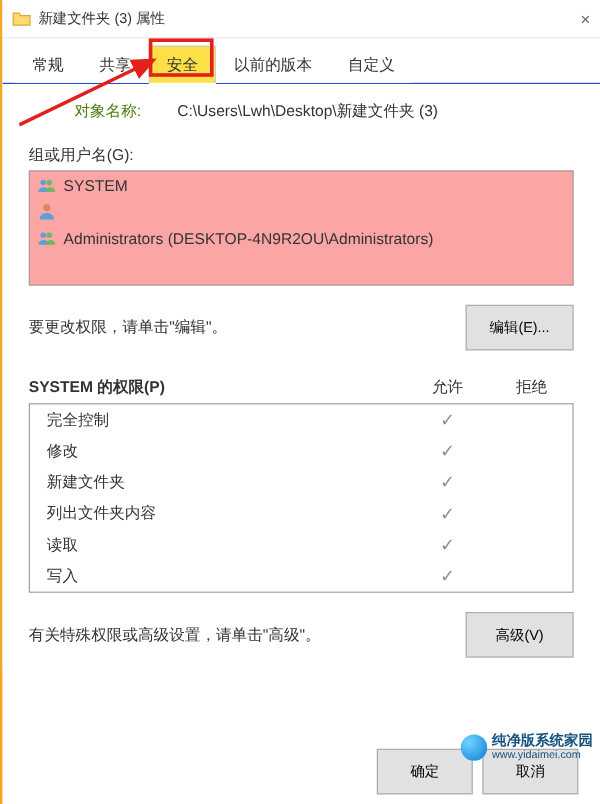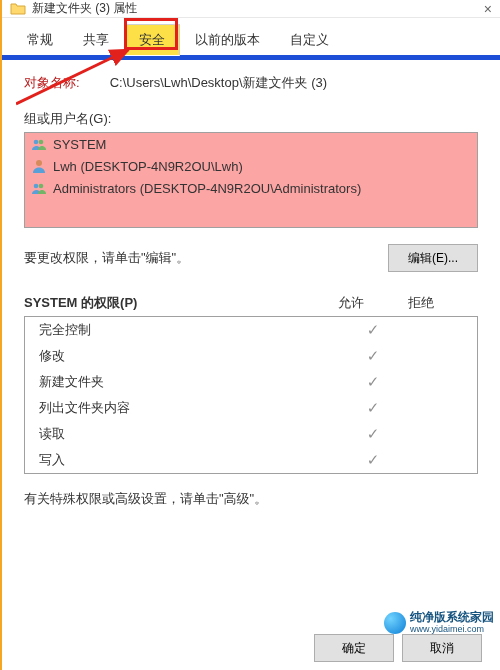--- a/index.html
+++ b/index.html
@@ -8,35 +8,35 @@
       font-size: 12px;
       background: #fff;
       width: 500px;
       height: 670px;
       overflow: hidden;
       position: relative;
       border-left: 2px solid #f5a623;
     }
     .window { background: #fff; }
     .titlebar {
-      height: 18px;
+      height: 32px;
       background: #fff;
       border-bottom: 1px solid #e8e8e8;
       display: flex;
       align-items: center;
       padding: 0 8px;
     }
     .titlebar .icon { width: 16px; height: 16px; margin-right: 6px; }
     .folder-svg { fill: #ffd86e; stroke: #d9a93a; }
     .titlebar .title { color: #333; font-size: 12px; flex: 1; }
     .titlebar .close-area { width: 40px; display:flex; justify-content:flex-end; color:#666; font-size:14px;}
     .tabs {
       display: flex;
       padding: 6px 10px 0 10px;
-      border-bottom: 5px solid #1d4ed8;
+      border-bottom: 1px solid #1d4ed8;
       position: relative;
     }
     .tab {
       padding: 6px 14px;
       font-size: 13px;
       cursor: pointer;
       border: 1px solid transparent;
       border-bottom: none;
       background: #fff;
       color: #333;
@@ -53,21 +53,21 @@
       border: 3px solid #e2211c;
       pointer-events: none;
     }
     .arrow-svg {
       position: absolute;
       pointer-events: none;
       z-index: 5;
     }
     .panel { padding: 14px 22px 8px 22px; }
     .row { display: flex; align-items: center; margin-bottom: 8px; }
-    .label { color: #b91c1c; font-size: 13px; }
+    .label { color: #4d7c0f; font-size: 13px; margin-left: 38px; }
     .path { margin-left: 30px; color: #333; font-size: 13px; }
     .group-label { margin-top: 18px; font-size: 13px; color: #333; }
     .listbox {
       border: 1px solid #a0a0a0;
       margin-top: 4px;
       height: 96px;
       background: #fca5a5;
       overflow: hidden;
     }
     .listitem {
@@ -80,35 +80,35 @@
     .user-icon { width: 16px; height: 16px; margin-right: 6px; display:inline-flex; }
     .edit-row {
       display: flex;
       align-items: center;
       justify-content: space-between;
       margin-top: 16px;
     }
     .hint { font-size: 13px; color: #333; }
     .btn {
       min-width: 90px;
-      height: 28px;
+      height: 38px;
       background: #e1e1e1;
       border: 1px solid #adadad;
       font-size: 12px;
       cursor: pointer;
       padding: 0 10px;
     }
     .perm-header {
       display: flex;
       margin-top: 22px;
       font-size: 13px;
       color: #333;
     }
     .perm-header .ph-name { flex: 1; font-weight: bold; }
-    .perm-header .ph-col { width: 70px; text-align: left; }
+    .perm-header .ph-col { width: 70px; text-align: center; }
     .perm-box {
       border: 1px solid #a0a0a0;
       margin-top: 4px;
       background: #fff;
     }
     .perm-row {
       display: flex;
       align-items: center;
       padding: 4px 8px;
       font-size: 13px;
@@ -199,21 +199,20 @@
           </span>
           <span>SYSTEM</span>
         </div>
         <div class="listitem">
           <span class="user-icon">
             <svg viewBox="0 0 16 16" width="16" height="16">
               <circle cx="8" cy="5" r="3" fill="#d88b5a"></circle>
               <path d="M2 15c0-4 3.5-5.5 6-5.5s6 1.5 6 5.5z" fill="#5aa0d8"></path>
             </svg>
           </span>
-          <span>Lwh (DESKTOP-4N9R2OU\Lwh)</span>
         </div>
         <div class="listitem">
           <span class="user-icon">
             <svg viewBox="0 0 16 16" width="16" height="16">
               <circle cx="5" cy="6" r="2.3" fill="#5aa0d8"></circle>
               <circle cx="10" cy="6" r="2.3" fill="#72b566"></circle>
               <path d="M1 14c0-3 3-4 4.5-4s4 1 4 4z" fill="#5aa0d8"></path>
               <path d="M7 14c0-3 2.5-4 4-4s4 1 4 4z" fill="#72b566"></path>
             </svg>
           </span>
@@ -259,20 +258,21 @@
         </div>
         <div class="perm-row">
           <span class="pn">写入</span>
           <span class="pc"><span class="check">✓</span></span>
           <span class="pc"></span>
         </div>
       </div>
 
     <div class="adv-row">
       <span class="hint">有关特殊权限或高级设置，请单击"高级"。</span>
+      <button class="btn">高级(V)</button>
     </div>
   </div>
 </div>
 
 <div class="footer">
   <button class="btn">确定</button>
   <button class="btn">取消</button>
 </div>
 
 <div class="watermark">

